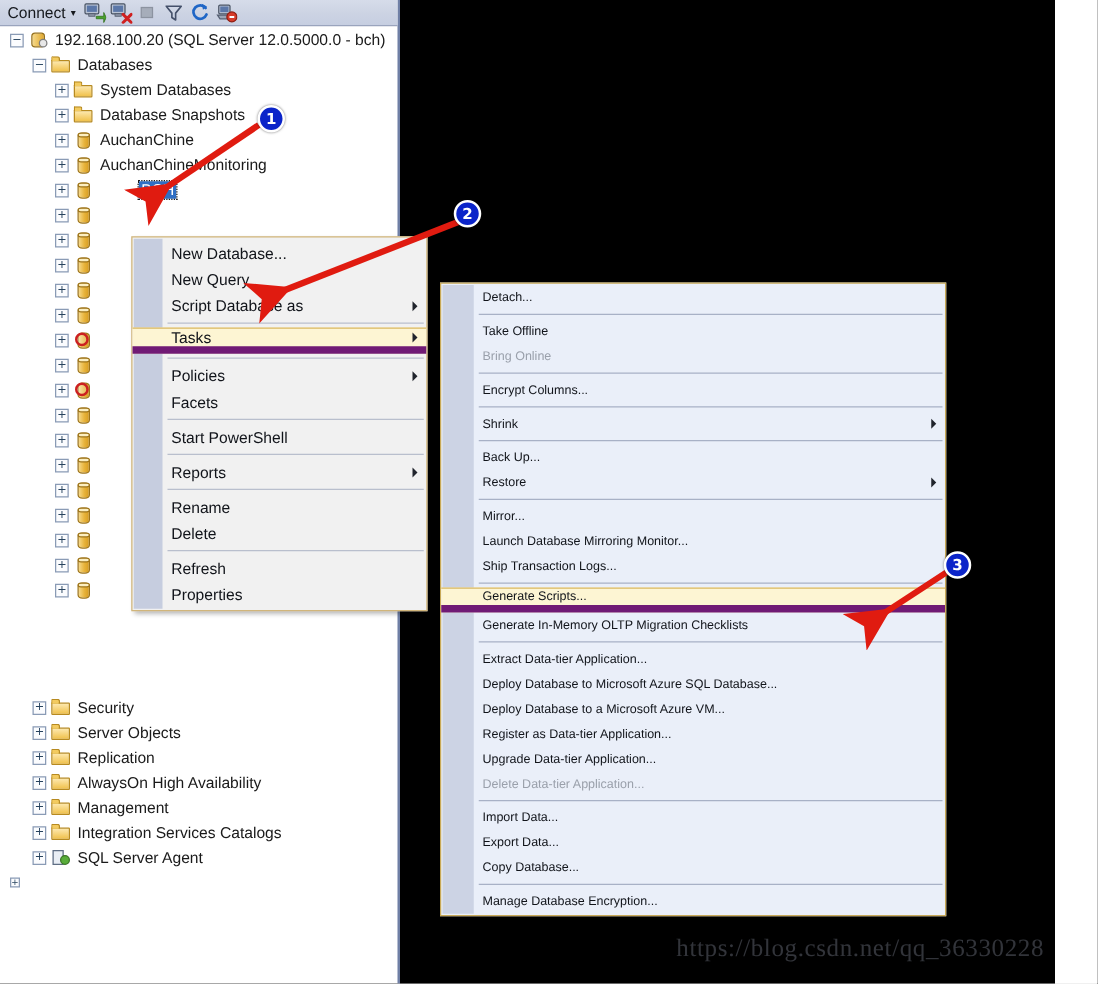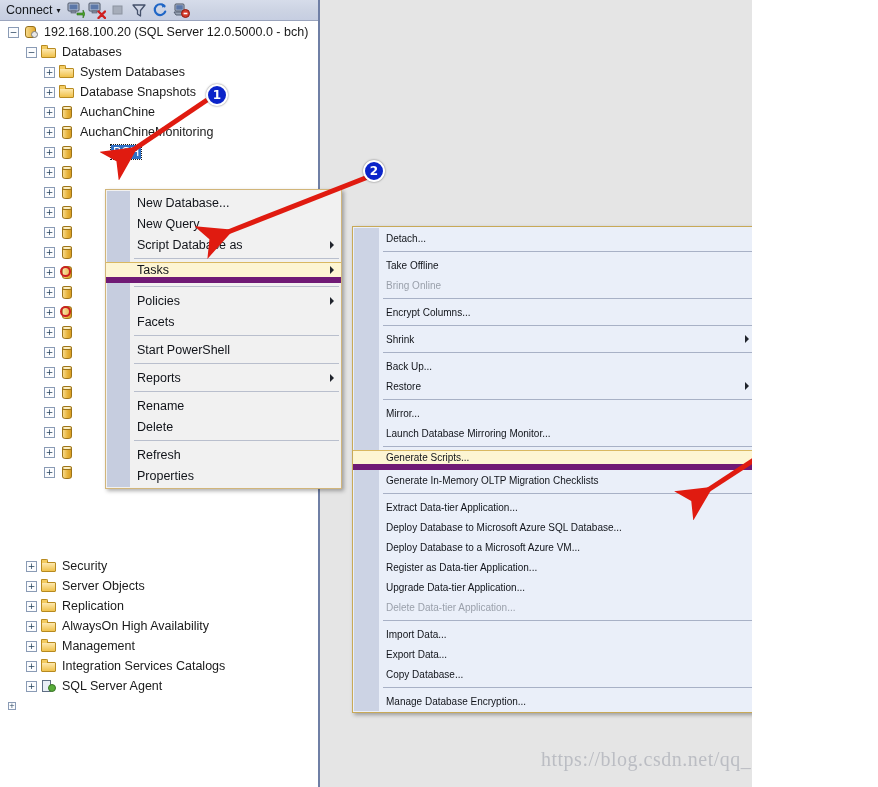--- a/index.html
+++ b/index.html
@@ -13,22 +13,22 @@
     overflow: hidden;
     font-family: "Liberation Sans", sans-serif;
     font-size: 12px;
     color: #000000;
     position: relative;
   }
 
   #root {
     position: absolute;
     left: 0; top: 0;
-    width: 752px; height: 787px;
-    background: #e5e5e5;
+    width: 844px; height: 787px;
+    background: #000000;
     overflow: hidden;
   }
 
   
   .oe-panel {
     position: absolute;
     left: 0; top: 0;
     width: 320px;
     height: 787px;
     background: #ffffff;
@@ -635,20 +635,23 @@
         <span>Restore</span>
         <span class="arr"></span>
       </div>
       <div class="misep"></div>
       <div class="mi">
         <span>Mirror...</span>
       </div>
       <div class="mi">
         <span>Launch Database Mirroring Monitor...</span>
       </div>
+      <div class="mi">
+        <span>Ship Transaction Logs...</span>
+      </div>
       <div class="misep"></div>
       <div class="mi hl">
         <span>Generate Scripts...</span>
       </div>
       <div class="mi">
         <span>Generate In-Memory OLTP Migration Checklists</span>
       </div>
       <div class="misep"></div>
       <div class="mi">
         <span>Extract Data-tier Application...</span>

